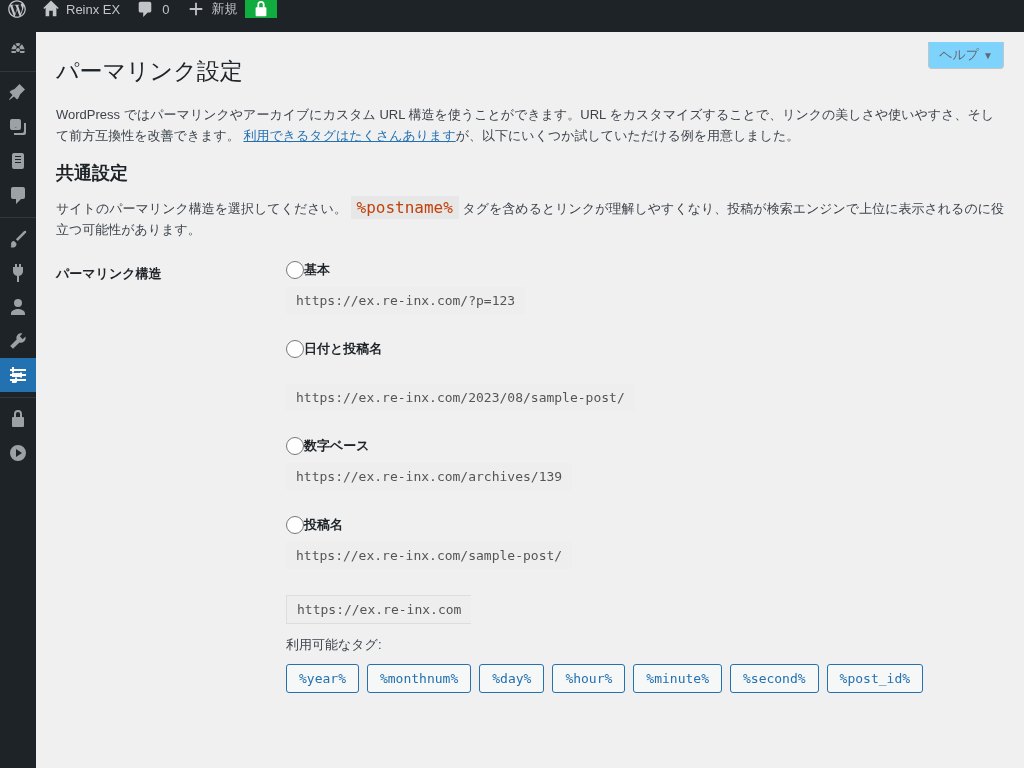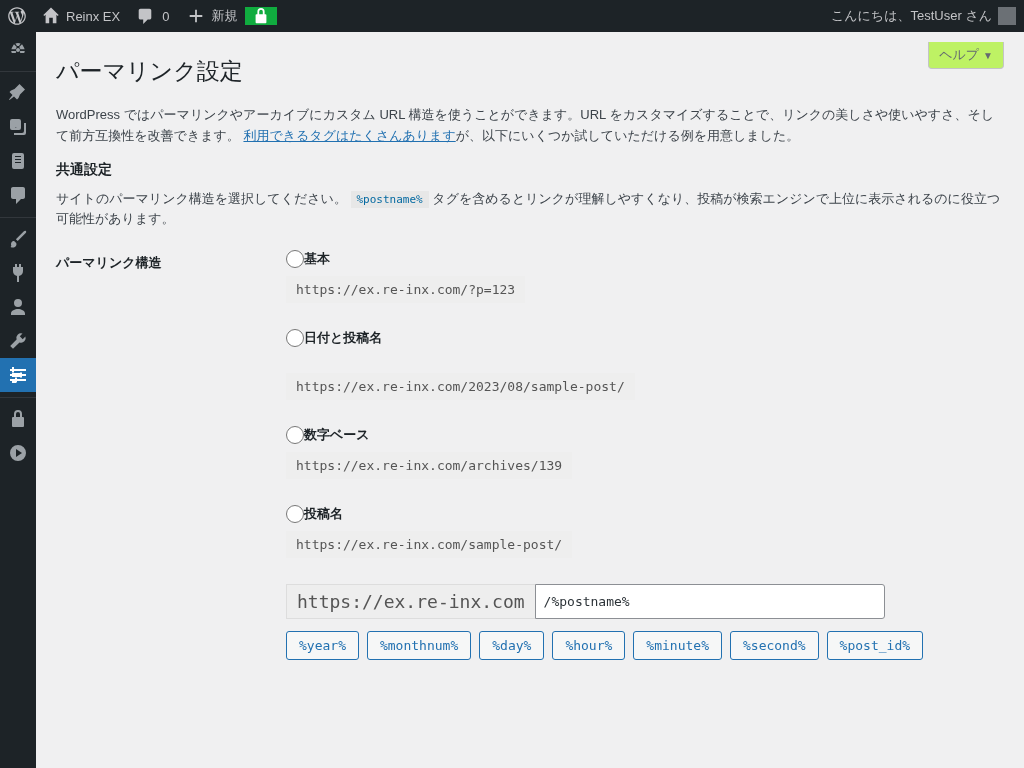--- a/index.html
+++ b/index.html
@@ -1,21 +1,21 @@
 <!DOCTYPE html>
 <html lang="ja"><head>
 <meta charset="utf-8">
 <style>
   html,body{margin:0;padding:0;height:100%;font-family:-apple-system,BlinkMacSystemFont,"Segoe UI","Hiragino Kaku Gothic ProN","Hiragino Sans",Meiryo,sans-serif;font-size:13px;color:#3c434a;background:#f0f0f1;}
   *{box-sizing:border-box;}
   a{color:#2271b1;text-decoration:underline;}
 
   
   #adminbar{position:fixed;top:0;left:0;right:0;height:32px;background:#1d2327;color:#c3c4c7;display:flex;align-items:stretch;z-index:10;font-size:13px;}
-  #adminbar .ab-left,#adminbar .ab-right{display:flex;align-items:center;}
+  #adminbar .ab-left,#adminbar .ab-right{display:flex;align-items:flex-start;}
   #adminbar .ab-right{margin-left:auto;}
   .ab-item{display:flex;align-items:center;padding:0 8px;gap:6px;color:#c3c4c7;cursor:pointer;white-space:nowrap;}
   .ab-item.lock{background:#52accc;background:#3a9e3a;color:#fff;width:32px;justify-content:center;}
   .ab-item.lock{background:#10ac3f;}
   .ab-icon{display:inline-flex;align-items:center;justify-content:center;width:18px;height:18px;}
   .ab-icon svg{width:18px;height:18px;fill:#c3c4c7;}
   .ab-item.lock .ab-icon svg{fill:#fff;}
   .ab-badge{background:transparent;color:#c3c4c7;padding:0 2px;}
   .avatar{width:18px;height:18px;background:#6b7075;display:inline-block;}
 
@@ -25,39 +25,39 @@
   .menu-item svg{width:20px;height:20px;fill:#9ba1a6;}
   .menu-item.sep{height:10px;cursor:default;}
   .menu-item.sep::before{content:"";display:block;width:100%;height:0;border-top:1px solid #32373c;}
   .menu-item.current{background:#2271b1;}
   .menu-item.current svg{fill:#fff;}
   .menu-item.current::after{content:"";position:absolute;right:-8px;top:50%;transform:translateY(-50%);border:8px solid transparent;border-right-color:#f0f0f1;}
 
   
   #content{margin-left:36px;padding:32px 0 0 0;}
   #wrap{padding:10px 20px 40px 20px;}
-  .help-tab{position:absolute;right:20px;top:42px;border:1px solid #c3c4c7;border-top:none;background:#bef264;color:#646970;padding:4px 10px;font-size:13px;border-radius:0 0 4px 4px;cursor:pointer;}
+  .help-tab{position:absolute;right:20px;top:42px;border:1px solid #c3c4c7;border-top:none;background:#7dd3fc;color:#646970;padding:4px 10px;font-size:13px;border-radius:0 0 4px 4px;cursor:pointer;}
   .help-tab .tri{font-size:10px;margin-left:4px;}
   h1.title{font-size:23px;font-weight:400;margin:14px 0 18px 0;color:#1d2327;}
   p.desc{margin:16px 0 14px 0;line-height:1.6;}
-  h2.section{font-size:14px;font-weight:600;margin:14px 0 10px 0;color:#1d2327;}
+  h2.section{font-size:18px;font-weight:600;margin:14px 0 10px 0;color:#1d2327;}
   p.sub{margin:0 0 20px 0;line-height:1.6;}
-  code.badge{background:#e7e7e7;padding:2px 6px;font-family:Consolas,Monaco,monospace;font-size:11px;color:#0369a1;}
+  code.badge{background:#e7e7e7;padding:2px 6px;font-family:Consolas,Monaco,monospace;font-size:16px;color:#c2410c;}
 
   
   .form-table{display:flex;gap:30px;}
   .ft-label{width:200px;flex:0 0 200px;padding-top:4px;font-weight:600;color:#1d2327;}
   .ft-fields{flex:1;}
   .opt{margin:0 0 26px 0;}
   .opt-head{display:flex;margin-bottom:8px;}
   .opt-head label{font-weight:600;color:#1d2327;}
   input[type=radio]{width:18px;height:18px;margin:0;cursor:pointer;}
   .url-sample{display:inline-block;background:#eeeeee;padding:6px 10px;font-family:Consolas,Monaco,monospace;font-size:13px;color:#555;}
   .custom-row{display:flex;align-items:stretch;margin-bottom:12px;}
-  .custom-row .prefix{background:#eeeeee;padding:6px 10px;font-family:Consolas,Monaco,monospace;font-size:18px;color:#555;display:flex;align-items:center;border:1px solid #ddd;border-right:none;}
+  .custom-row .prefix{background:#eeeeee;padding:6px 10px;font-family:Consolas,Monaco,monospace;font-size:13px;color:#555;display:flex;align-items:center;border:1px solid #ddd;border-right:none;}
   .custom-row input[type=text]{flex:0 0 350px;width:350px;padding:4px 8px;font-family:Consolas,Monaco,monospace;font-size:13px;border:1px solid #8c8f94;background:#fff;color:#2c3338;border-radius:0 3px 3px 0;}
   .tags-label{margin:10px 0 10px 0;}
   .tags{display:flex;flex-wrap:wrap;gap:8px;}
   .tag-btn{border:1px solid #2271b1;color:#2271b1;background:#f6f7f7;padding:6px 12px;font-family:Consolas,Monaco,monospace;font-size:13px;cursor:pointer;border-radius:3px;}
 </style>
 </head>
 <body>
 
 <div id="adminbar">
   <div class="ab-left">
@@ -91,26 +91,20 @@
           </svg>
       </span>
       <span>新規</span>
     </div>
     <div class="ab-item lock">
       <span class="ab-icon">
         <svg viewBox="0 0 20 20">
             <path d="M15 8h-1V5a4 4 0 10-8 0v3H5a1 1 0 00-1 1v8a1 1 0 001 1h10a1 1 0 001-1V9a1 1 0 00-1-1zM8 5a2 2 0 114 0v3H8z"></path>
           </svg>
       </span>
-    </div>
-  </div>
-  <div class="ab-right">
-    <div class="ab-item">
-      <span>こんにちは、TestUser さん</span>
-      <span class="avatar"></span>
     </div>
   </div>
 </div>
 
 <div id="sidebar">
   <div class="menu-item">
     <svg viewBox="0 0 20 20">
         <path d="M3.8 14h4.1a8.2 8.2 0 01.1-2H3.2a8.9 8.9 0 00.6 2zm1-6.8a8.4 8.4 0 00-1.4 3h4.3a5.5 5.5 0 011.1-2.2L6 5.2a9 9 0 00-1.2 2zM10 4a9 9 0 00-2.6.4L9 7.1a5 5 0 012 0l1.6-2.7A9 9 0 0010 4zm5.2 3.2A9 9 0 0014 5.2l-2.8 2.8a5.5 5.5 0 011.1 2.2h4.3a8.4 8.4 0 00-1.4-3zM16.2 14a8.9 8.9 0 00.6-2H12a8.2 8.2 0 01.1 2zM10 9a2 2 0 102 2 2 2 0 00-2-2z"></path>
       </svg>
   </div>
@@ -231,22 +225,22 @@
           <div class="opt">
             <div class="opt-head">
               <input type="radio" name="perm" style="">
               <label>投稿名</label>
             </div>
             <div><span class="url-sample">https://ex.re-inx.com/sample-post/</span></div>
           </div>
           <div class="opt" style="margin-bottom: 12px;">
             <div class="custom-row">
               <span class="prefix">https://ex.re-inx.com</span>
-              <input type="text" value="/%postname%" style="">
-            </div>
+            </div>
+            <div class="tags-label">利用可能なタグ:</div>
             <div class="tags">
               <button type="button" class="tag-btn">%year%</button>
               <button type="button" class="tag-btn">%monthnum%</button>
               <button type="button" class="tag-btn">%day%</button>
               <button type="button" class="tag-btn">%hour%</button>
               <button type="button" class="tag-btn">%minute%</button>
               <button type="button" class="tag-btn">%second%</button>
               <button type="button" class="tag-btn">%post_id%</button>
             </div>
           </div>

